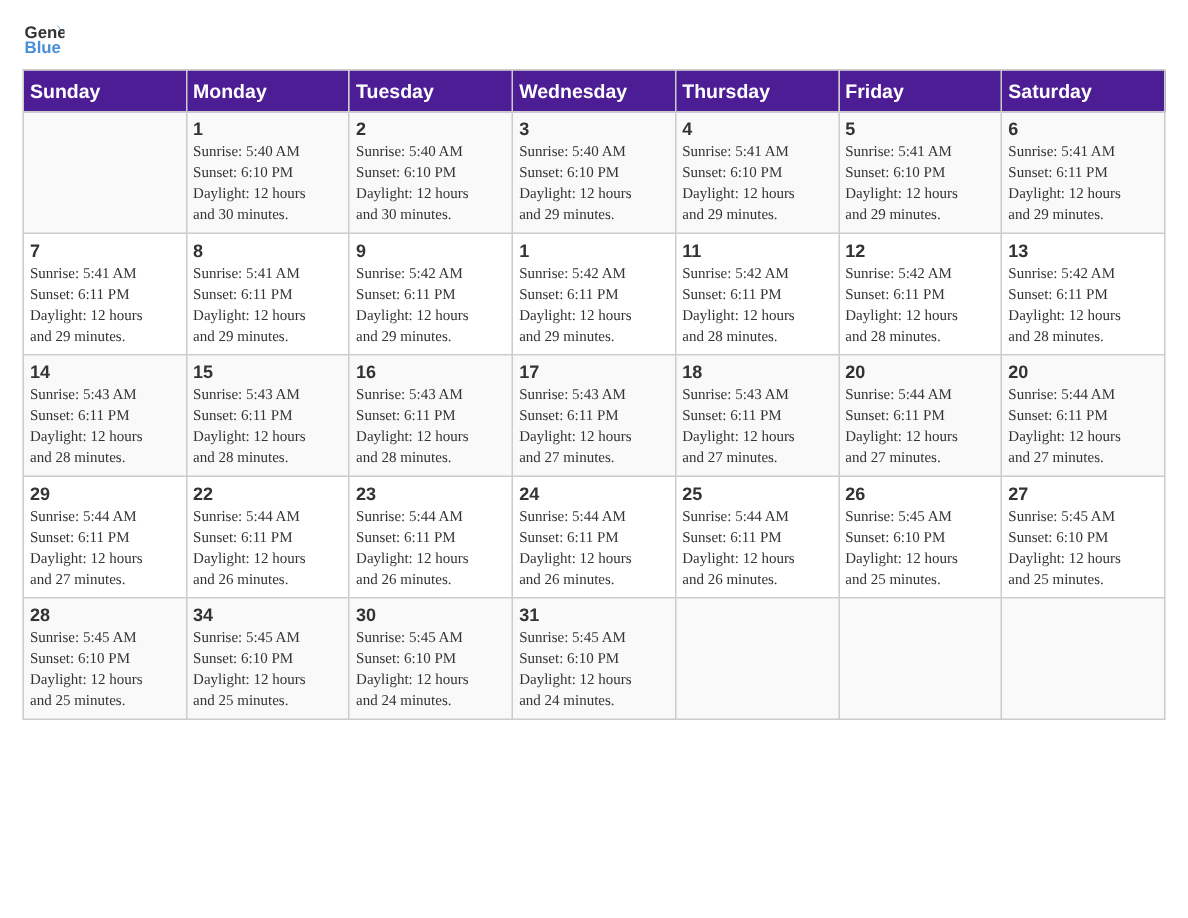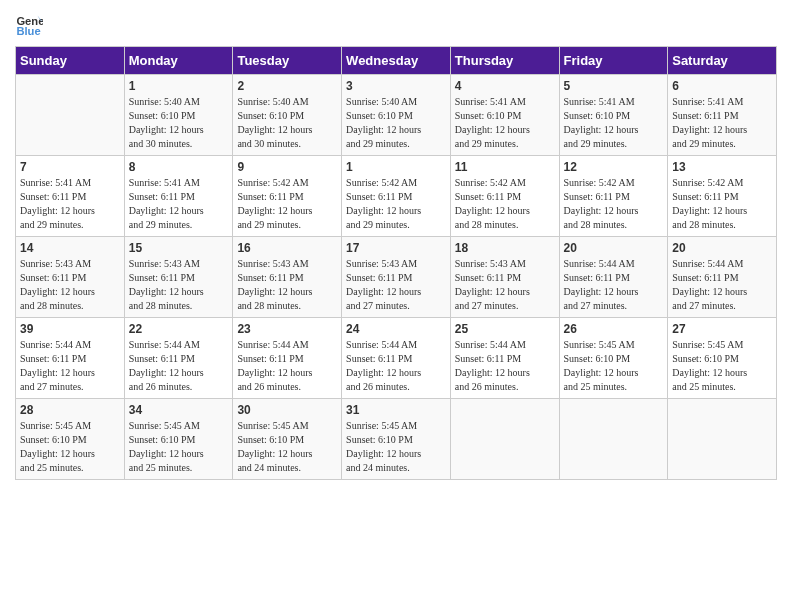--- a/index.html
+++ b/index.html
@@ -261,21 +261,21 @@
         <td>
           <div class="day-num">20</div>
           <div class="day-info" style="white-space: pre-line;">Sunrise: 5:44 AM
 Sunset: 6:11 PM
 Daylight: 12 hours
 and 27 minutes.</div>
         </td>
       </tr>
       <tr>
         <td>
-          <div class="day-num">39</div>
+          <div class="day-num">29</div>
           <div class="day-info" style="white-space: pre-line;">Sunrise: 5:44 AM
 Sunset: 6:11 PM
 Daylight: 12 hours
 and 27 minutes.</div>
         </td>
         <td>
           <div class="day-num">22</div>
           <div class="day-info" style="white-space: pre-line;">Sunrise: 5:44 AM
 Sunset: 6:11 PM
 Daylight: 12 hours

